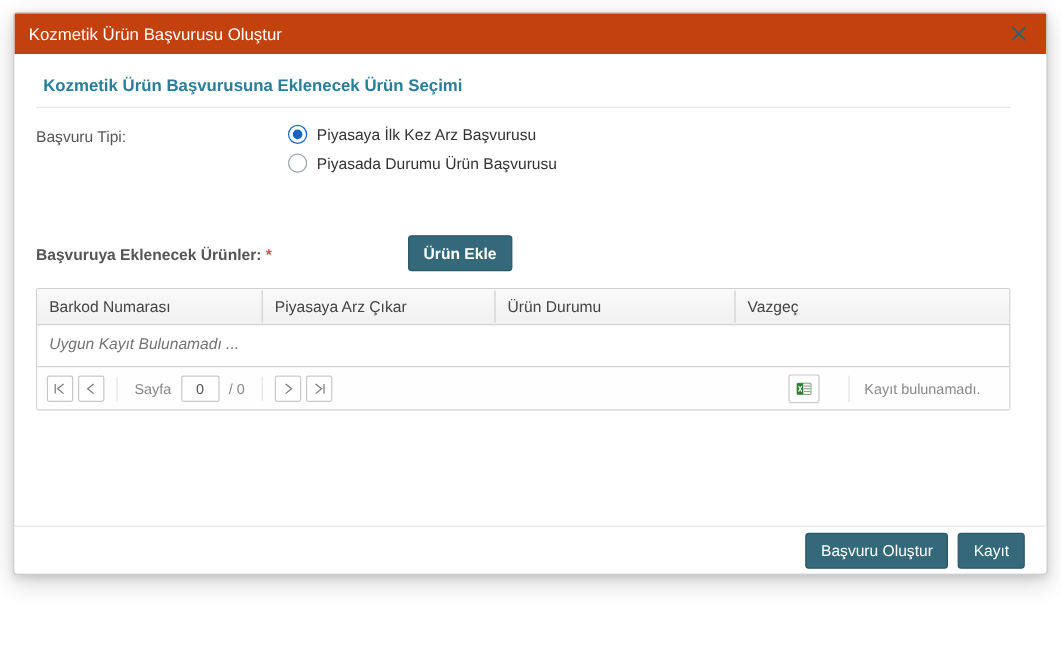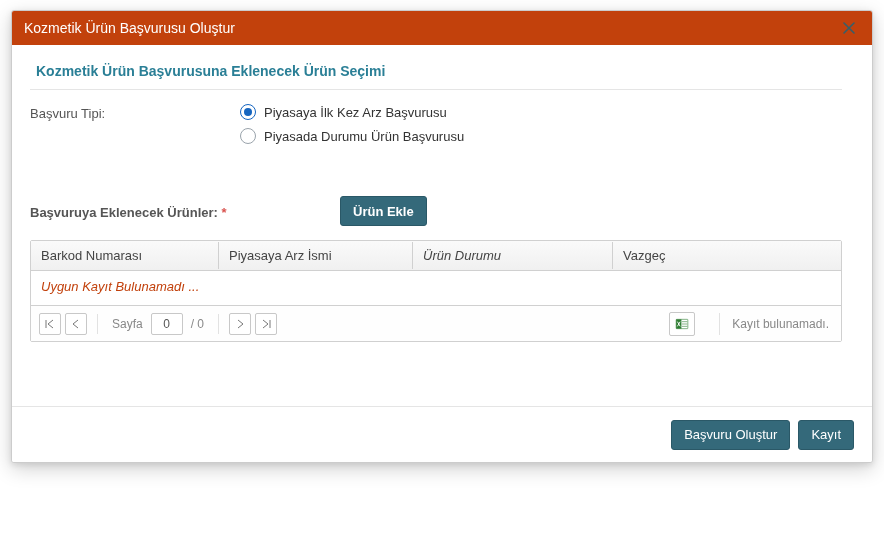--- a/index.html
+++ b/index.html
@@ -136,27 +136,27 @@
   .grid-head .col {
     padding: 6px 10px;
     color: #444;
     border-right: 1px solid #d0d0d0;
     font-size: 13px;
   }
   .grid-head .col:last-child { border-right: none; }
   .col-barcode { width: 188px; }
   .col-brand   { width: 180px; }
   .col-market  { width: 194px; }
-  .col-status  { width: 200px; font-style: italic; }
+  .col-status  { width: 200px; }
   .col-remove  { flex: 1; }
   .grid-body {
     min-height: 34px;
     padding: 8px 10px;
     font-style: italic;
-    color: #c2410c;
+    color: #737373;
   }
   .grid-pager {
     height: 36px;
     border-top: 1px solid #d0d0d0;
     display: flex;
     align-items: center;
     padding: 0 8px;
     background: #fefefe;
     position: relative;
   }
@@ -189,21 +189,21 @@
     width: 32px;
     height: 22px;
     border: 1px solid #c8c8c8;
     border-radius: 2px;
     text-align: center;
     font-size: 12px;
     color: #555;
   }
   .pager-right {
     position: absolute;
-    right: 12px;
+    right: 24px;
     display: flex;
     align-items: center;
     gap: 24px;
   }
   .export-btn {
     width: 26px;
     height: 24px;
     border: 1px solid #c8c8c8;
     border-radius: 2px;
     background: #fff;
@@ -219,29 +219,29 @@
   .pager-status {
     color: #888;
     font-size: 12px;
     border-left: 1px solid #e2e2e2;
     padding-left: 12px;
     height: 22px;
     display: flex;
     align-items: center;
   }
   .modal-footer {
-    height: 56px;
+    height: 40px;
     display: flex;
     align-items: center;
     justify-content: flex-end;
     gap: 8px;
     padding: 0 18px;
     border-top: 1px solid #e5e5e5;
     background: #fff;
-    margin-top: 64px;
+    margin-top: 96px;
   }
 </style>
 </head>
 <body>
 
 <div class="modal">
   <div class="modal-header">
     <span>Kozmetik Ürün Başvurusu Oluştur</span>
     <span class="close">
       <svg width="14" height="14" viewBox="0 0 14 14">
@@ -275,21 +275,21 @@
       <div class="form-label">
         <span>Başvuruya Eklenecek Ürünler:</span>
         <span class="req">*</span>
       </div>
       <div class="btn">Ürün Ekle</div>
     </div>
 
     <div class="grid">
       <div class="grid-head">
         <div class="col col-barcode">Barkod Numarası</div>
-        <div class="col col-market">Piyasaya Arz İsmi</div>
+        <div class="col col-market">Piyasaya Arz Çıkar</div>
         <div class="col col-status">Ürün Durumu</div>
         <div class="col col-remove">Vazgeç</div>
       </div>
       <div class="grid-body">Uygun Kayıt Bulunamadı ...</div>
       <div class="grid-pager">
         <div class="pager-left">
           <div class="pager-btn">
             <svg width="10" height="10" viewBox="0 0 10 10">
                 <path d="M1 1v8M8 1L3 5l5 4" stroke="#777" stroke-width="1" fill="none"></path>
               </svg>

